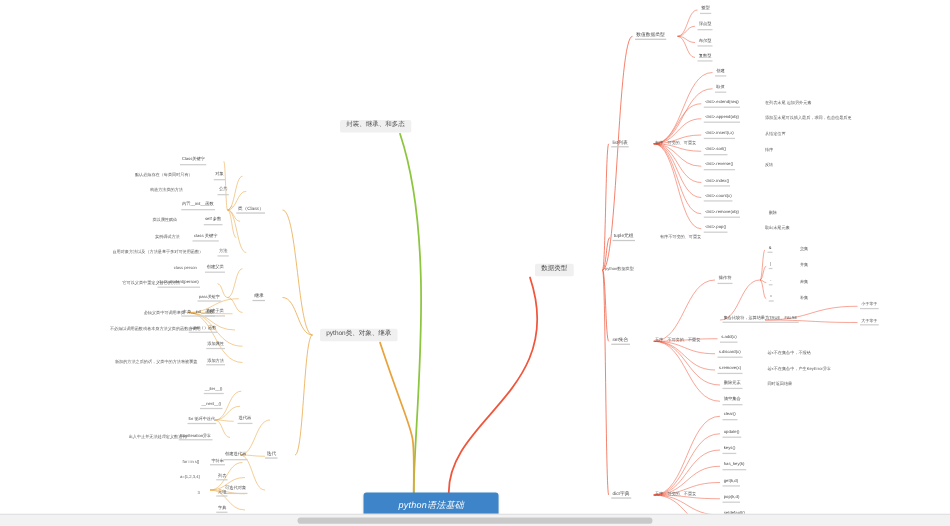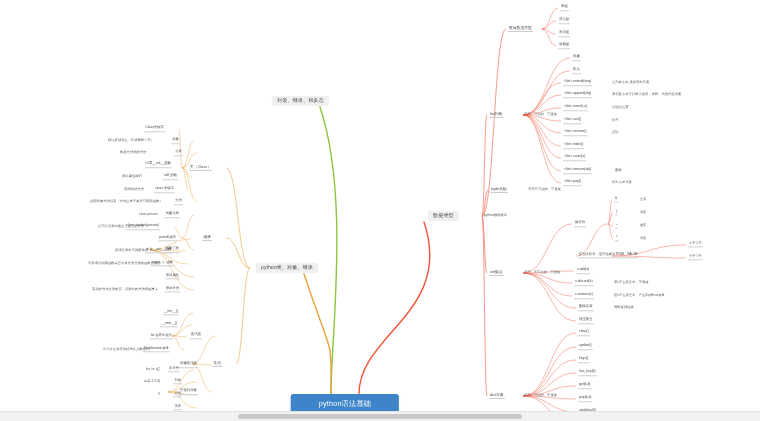--- a/index.html
+++ b/index.html
@@ -46,20 +46,21 @@
   #root{
     position:absolute;
     background:#3d85c8;
     color:#ffffff;
     font-size:7.2px;
     padding:5px 28px;
     border-radius:2.5px;
     transform:translate(-50%,-50%);
     letter-spacing:0.2px;
     box-shadow:0 1px 2px rgba(0,0,0,0.12);
+    font-style:italic;
   }
   
   #scrollbar-track{
     position:absolute;left:0;bottom:0;width:760px;height:9px;
     background:#f2f2f2;border-top:1px solid #e2e2e2;
   }
   #scrollbar-thumb{
     position:absolute;left:238px;bottom:2px;width:284px;height:5px;
     background:#c9c9c9;border-radius:3px;
   }

